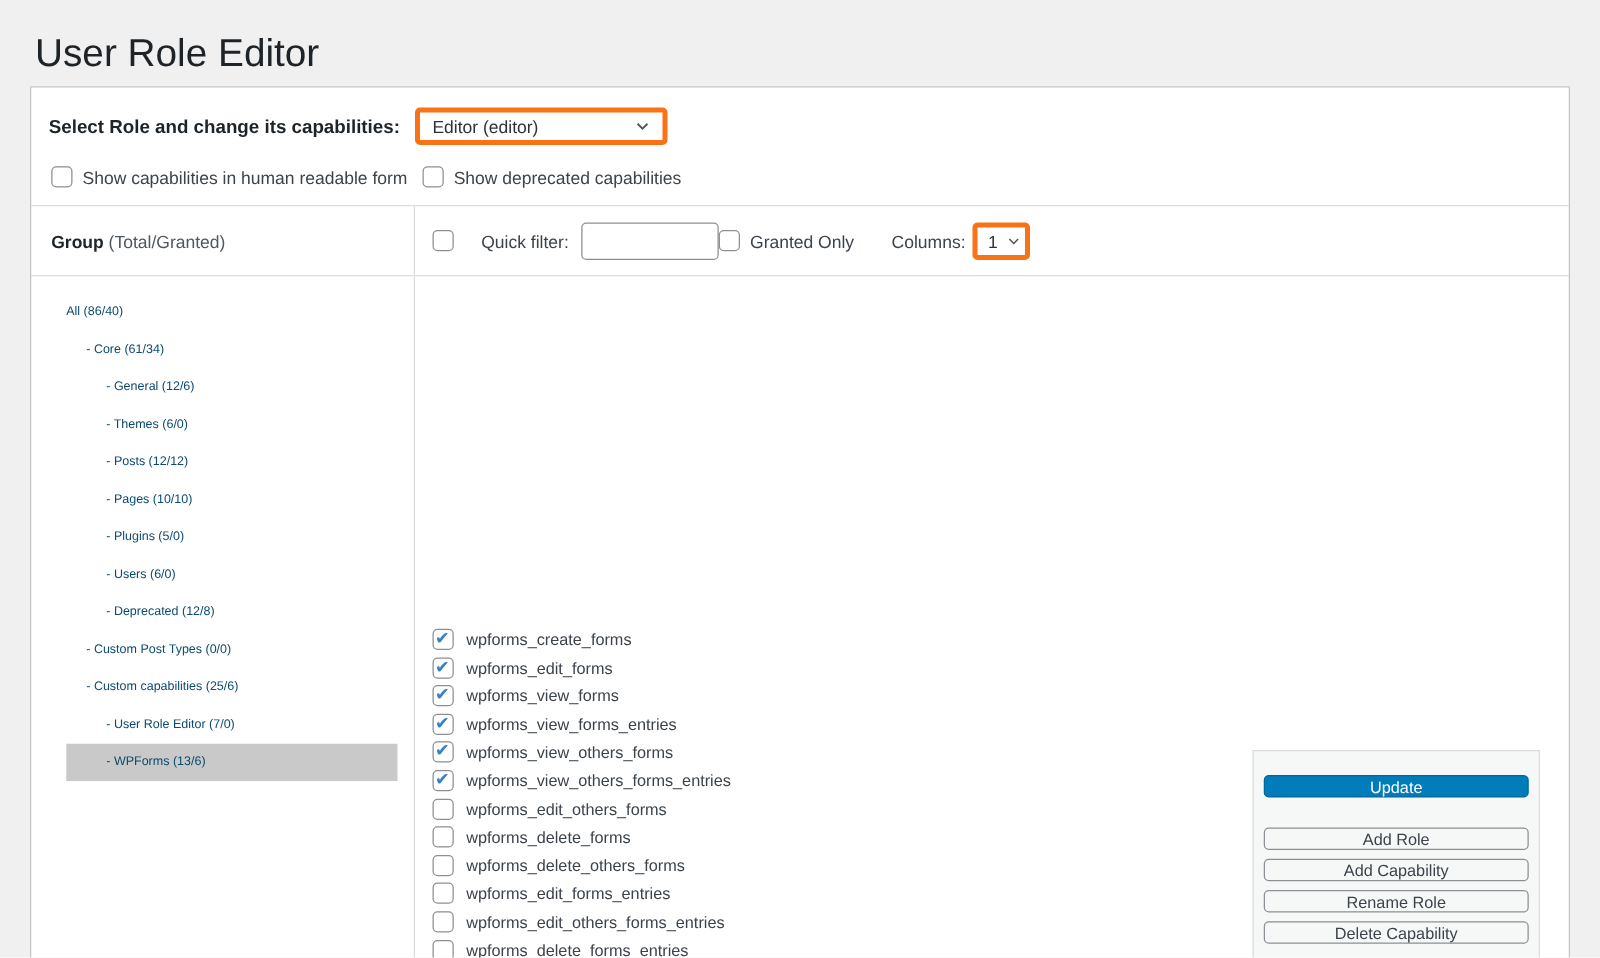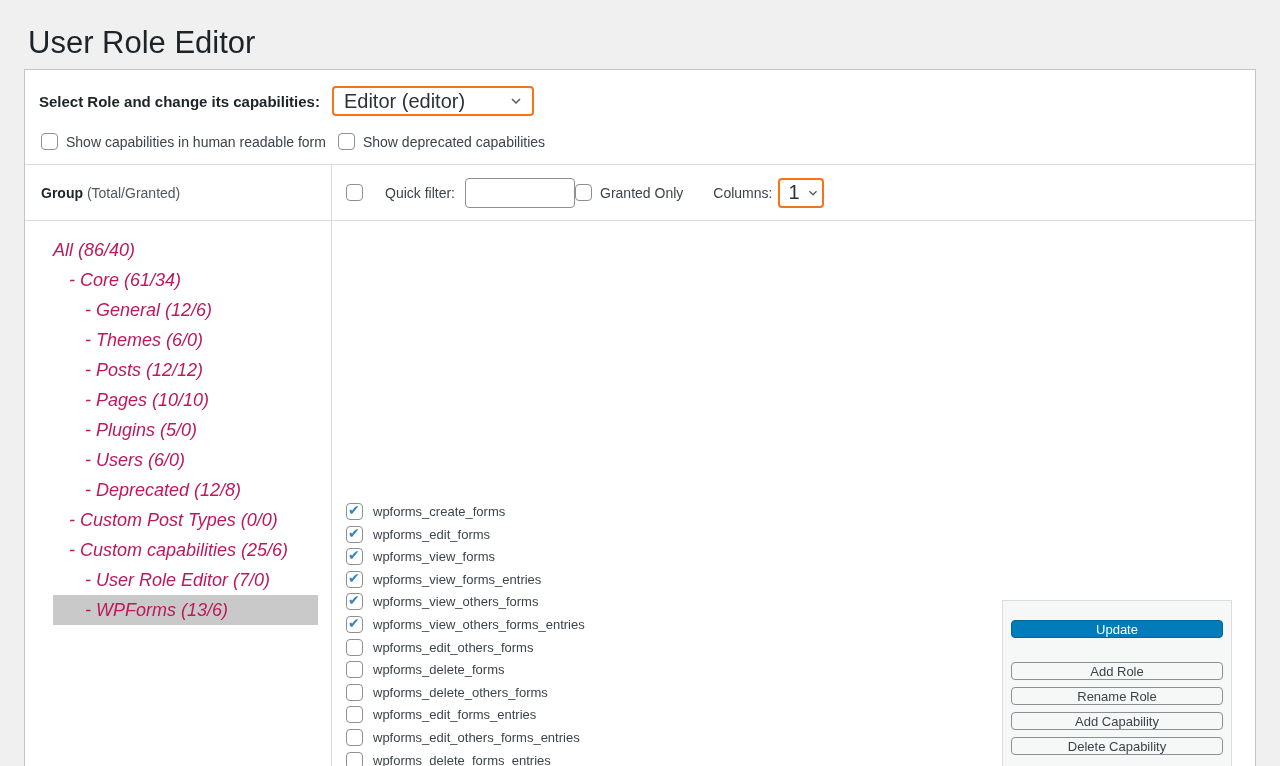--- a/index.html
+++ b/index.html
@@ -21,22 +21,22 @@
     background: #fff;
     border: 1px solid #c3c4c7;
     height: 706px;
     display: flex; flex-direction: column;
   }
   .panel-header { padding: 16px 14px 0 14px; flex-shrink: 0; }
   .role-row { display: flex; align-items: center; }
   .role-label { font-size: 15px; font-weight: 700; color: #1d2327; }
   .select {
     display: inline-flex; align-items: center; justify-content: space-between;
-    height: 30px; border: 2px solid #f97316; border-radius: 4px;
-    background: #fff; color: #2c3338; font-size: 20px;
+    height: 30px; border: 4px solid #f97316; border-radius: 4px;
+    background: #fff; color: #2c3338; font-size: 14px;
     padding: 0 8px 0 10px; cursor: pointer; user-select: none;
   }
   .role-select { width: 202px; margin-left: 12px; }
   .chevron { display: inline-flex; margin-left: 6px; flex-shrink: 0; }
   .options-row { display: flex; align-items: center; margin: 17px 0 14px 2px; }
   .option { display: flex; align-items: center; cursor: pointer; }
   .option + .option { margin-left: 12px; }
   .option-label { margin-left: 8px; font-size: 14px; color: #3c434a; }
 
   input[type="checkbox"] {
@@ -56,21 +56,21 @@
   .panel-body { flex: 1; display: flex; border-top: 1px solid #dcdcde; min-height: 0; }
   .left-col { width: 307px; flex-shrink: 0; border-right: 1px solid #dcdcde; display: flex; flex-direction: column; }
   .left-col-header {
     height: 56px; line-height: 56px; padding-left: 16px;
     border-bottom: 1px solid #dcdcde; font-size: 14px; color: #50575e;
   }
   .left-col-header .bold { font-weight: 700; color: #1d2327; }
   .groups-tree { padding-top: 14px; overflow: hidden; }
   .group-item {
     margin: 0 13px 0 28px; height: 30px; line-height: 30px;
-    font-size: 18px; color: #be185d; cursor: pointer; white-space: nowrap; font-style: italic;
+    font-size: 10px; color: #0c4a6e; cursor: pointer; white-space: nowrap;
   }
   .group-item.indent-1 { padding-left: 16px; }
   .group-item.indent-2 { padding-left: 32px; }
   .group-item.selected { background: #c9c9c9; }
 
   .right-col { flex: 1; display: flex; flex-direction: column; min-width: 0; gap: 33px; }
   .filter-row {
     height: 56px; flex-shrink: 0; border-bottom: 1px solid #dcdcde;
     display: flex; align-items: center; padding-left: 14px; font-size: 14px;
   }
@@ -232,21 +232,21 @@
             </div>
             <div class="cap-row">
               <input type="checkbox" style="">
               <span class="cap-label">wpforms_delete_forms_entries</span>
             </div>
           </div>
 
         <div class="actions-box">
           <button class="btn btn-primary">Update</button>
           <button class="btn btn-secondary">Add Role</button>
+          <button class="btn btn-secondary">Add Capability</button>
           <button class="btn btn-secondary">Rename Role</button>
-          <button class="btn btn-secondary">Add Capability</button>
           <button class="btn btn-secondary">Delete Capability</button>
         </div>
       </div>
     </div>
 
   </div>
 </div>
 
 </body></html>

